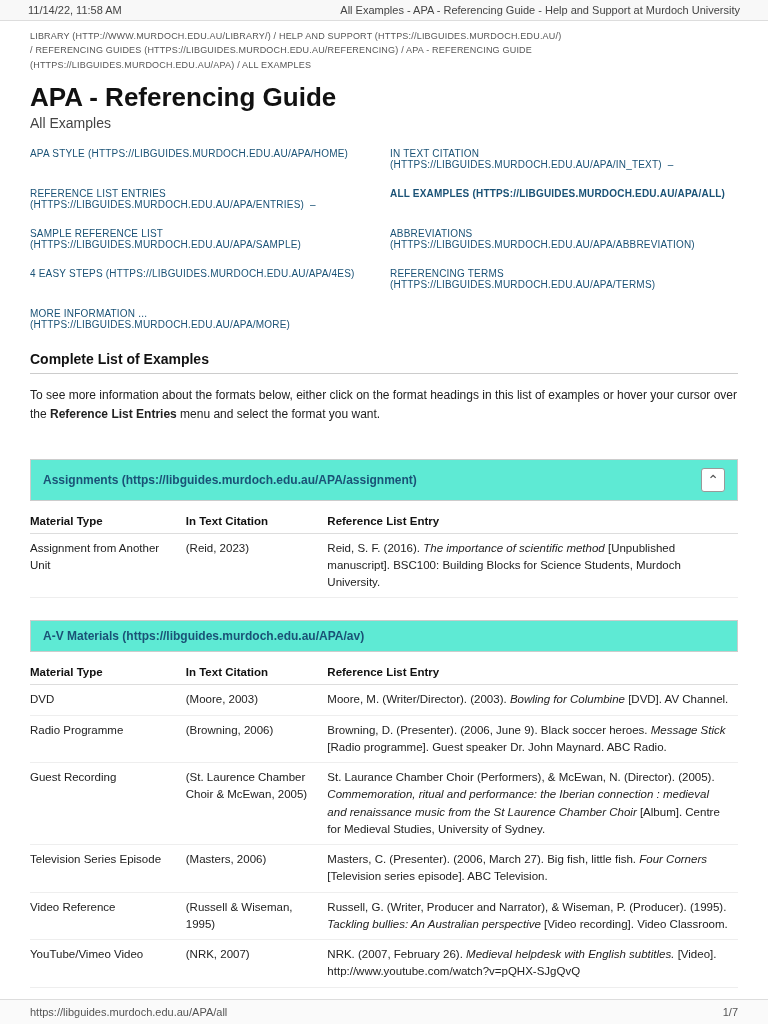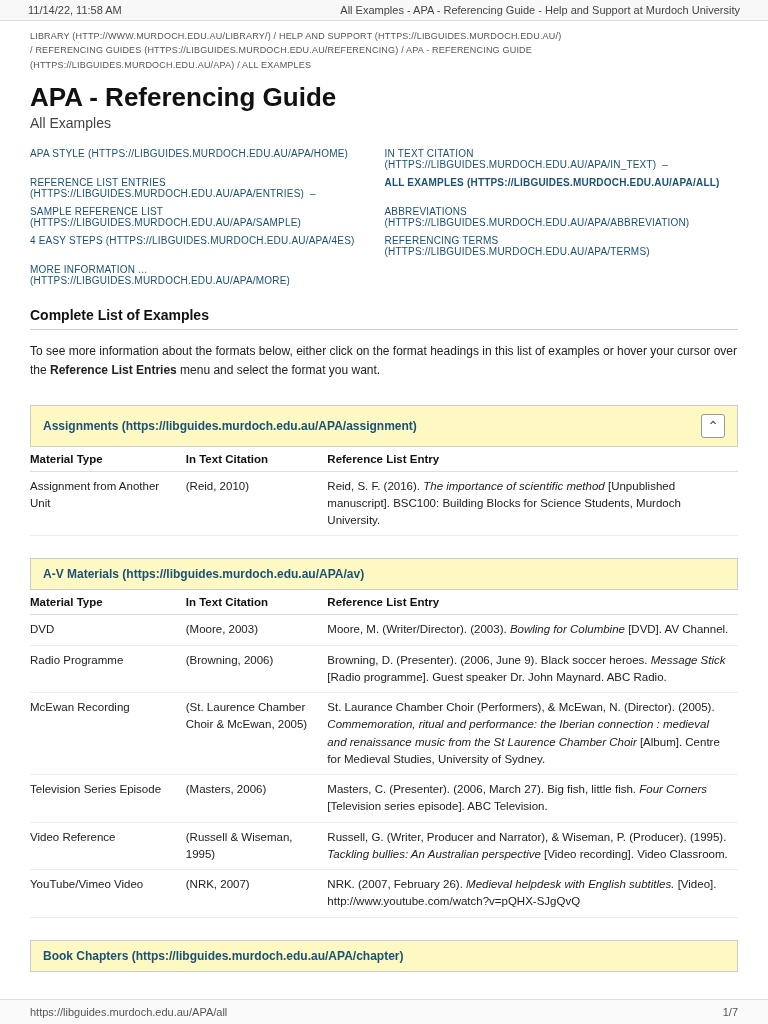--- a/index.html
+++ b/index.html
@@ -42,21 +42,21 @@
       margin: 10px 0 2px 0;
     }
     .page-subtitle {
       font-size: 14px;
       color: #444;
       margin-bottom: 14px;
     }
     .nav-links {
       display: grid;
       grid-template-columns: 1fr 1fr;
-      gap: 1px;
+      gap: 12px;
       margin-bottom: 18px;
       font-size: 10px;
     }
     .nav-links a {
       color: #1a5276;
       text-decoration: none;
       padding: 3px 0;
       display: block;
       text-transform: uppercase;
       letter-spacing: 0.2px;
@@ -71,36 +71,37 @@
       color: #111;
       border-bottom: 1px solid #ccc;
       padding-bottom: 6px;
       margin-bottom: 12px;
       margin-top: 10px;
     }
     .intro-text {
       font-size: 12px;
       line-height: 1.6;
       color: #222;
-      margin-bottom: 24px;
+      margin-bottom: 34px;
     }
     .intro-text strong { font-weight: bold; }
     .example-section {
       margin-bottom: 22px;
     }
     .example-section-header {
-      background: #fef9c3;
+      background: #5eead4;
       border: 1px solid #ccc;
       padding: 8px 12px;
       font-size: 12px;
       font-weight: bold;
       color: #1a5276;
       display: flex;
       justify-content: space-between;
       align-items: center;
+      margin-bottom: 8px;
     }
     .collapse-btn {
       width: 24px;
       height: 24px;
       border: 1px solid #999;
       background: #fff;
       display: flex;
       align-items: center;
       justify-content: center;
       font-size: 14px;
@@ -199,21 +200,21 @@
       <thead>
         <tr>
           <th class="col-material">Material Type</th>
           <th class="col-citation">In Text Citation</th>
           <th class="col-reference">Reference List Entry</th>
         </tr>
       </thead>
       <tbody>
         <tr>
           <td>Assignment from Another Unit</td>
-          <td>(Reid, 2010)</td>
+          <td>(Reid, 2023)</td>
           <td>Reid, S. F. (2016). <span class="italic">The importance of scientific method</span> [Unpublished manuscript]. BSC100: Building Blocks for Science Students, Murdoch University.</td>
         </tr>
       </tbody>
     </table>
   </div>
 
   <div class="example-section">
     <div class="example-section-header">
       <a href="#" style="color:#1a5276; text-decoration:none; font-size:12px; font-weight:bold;">A-V Materials (https://libguides.murdoch.edu.au/APA/av)</a>
     </div>
@@ -230,21 +231,21 @@
           <td>DVD</td>
           <td>(Moore, 2003)</td>
           <td>Moore, M. (Writer/Director). (2003). <span class="italic">Bowling for Columbine</span> [DVD]. AV Channel.</td>
         </tr>
         <tr>
           <td>Radio Programme</td>
           <td>(Browning, 2006)</td>
           <td>Browning, D. (Presenter). (2006, June 9). Black soccer heroes. <span class="italic">Message Stick</span> [Radio programme]. Guest speaker Dr. John Maynard. ABC Radio.</td>
         </tr>
         <tr>
-          <td>McEwan Recording</td>
+          <td>Guest Recording</td>
           <td>(St. Laurence Chamber Choir &amp; McEwan, 2005)</td>
           <td>St. Laurance Chamber Choir (Performers), &amp; McEwan, N. (Director). (2005). <span class="italic">Commemoration, ritual and performance: the Iberian connection : medieval and renaissance music from the St Laurence Chamber Choir</span> [Album]. Centre for Medieval Studies, University of Sydney.</td>
         </tr>
         <tr>
           <td>Television Series Episode</td>
           <td>(Masters, 2006)</td>
           <td>Masters, C. (Presenter). (2006, March 27). Big fish, little fish. <span class="italic">Four Corners</span> [Television series episode]. ABC Television.</td>
         </tr>
         <tr>
           <td>Video Reference</td>

